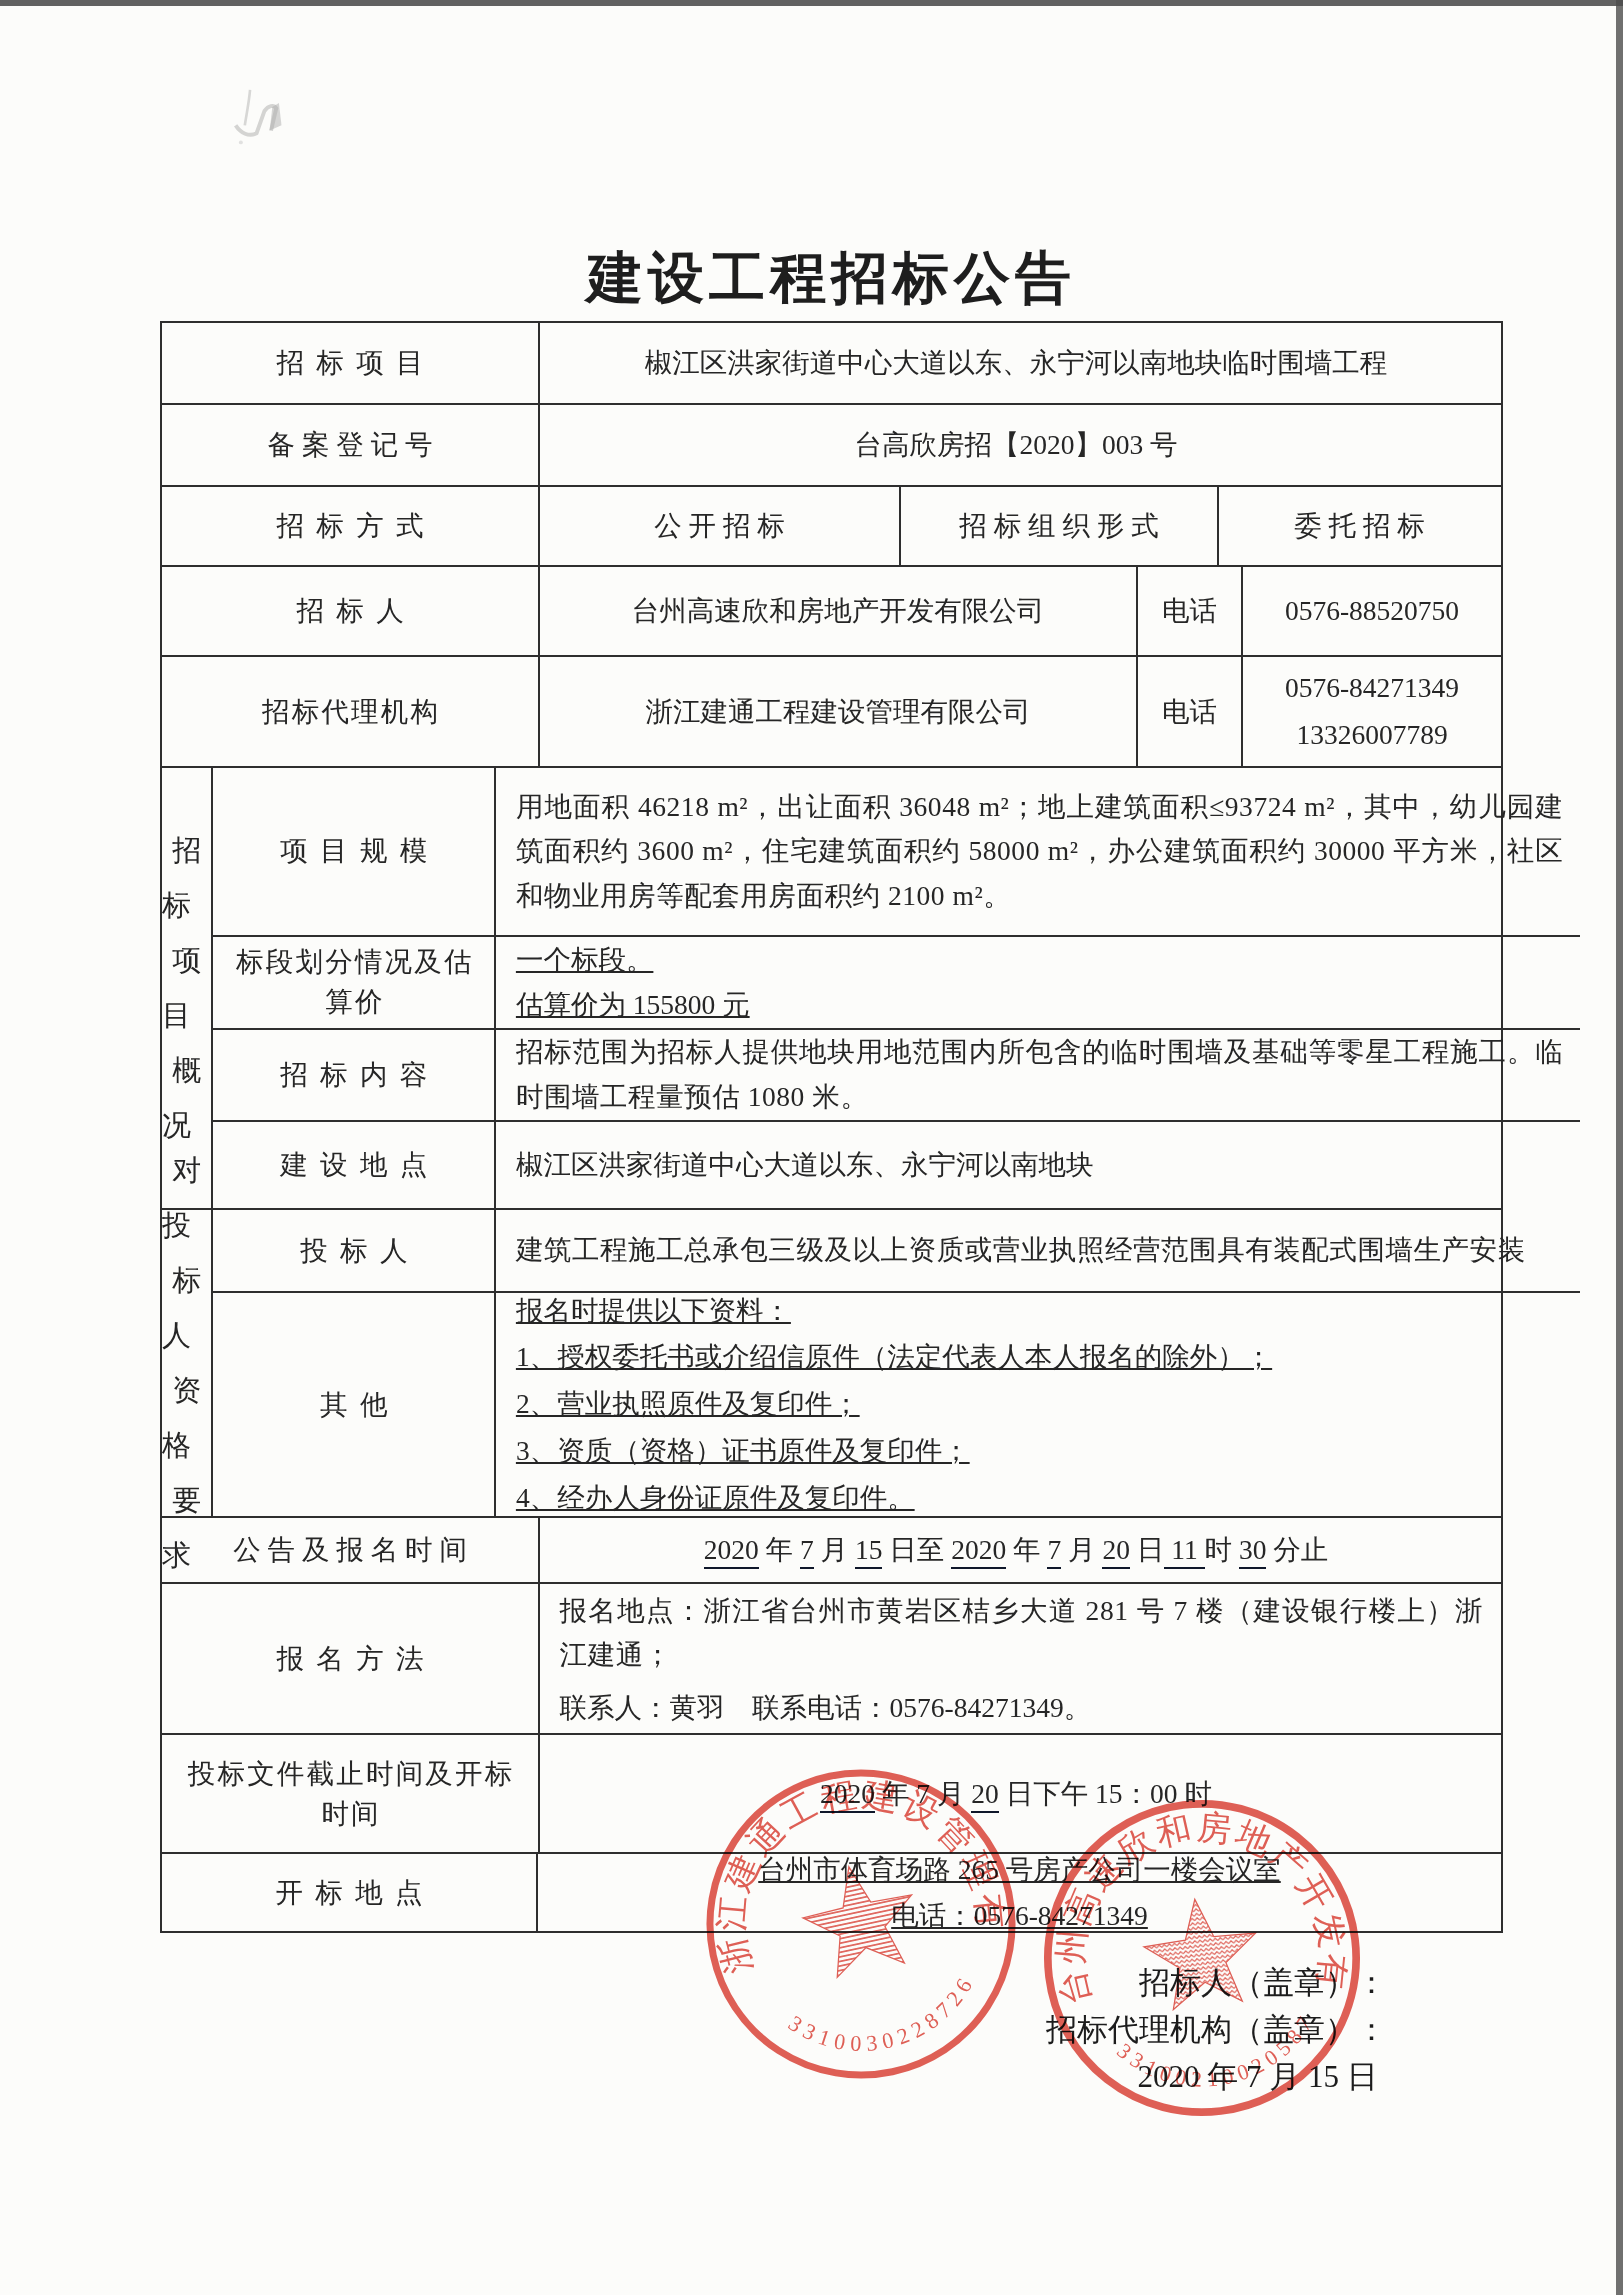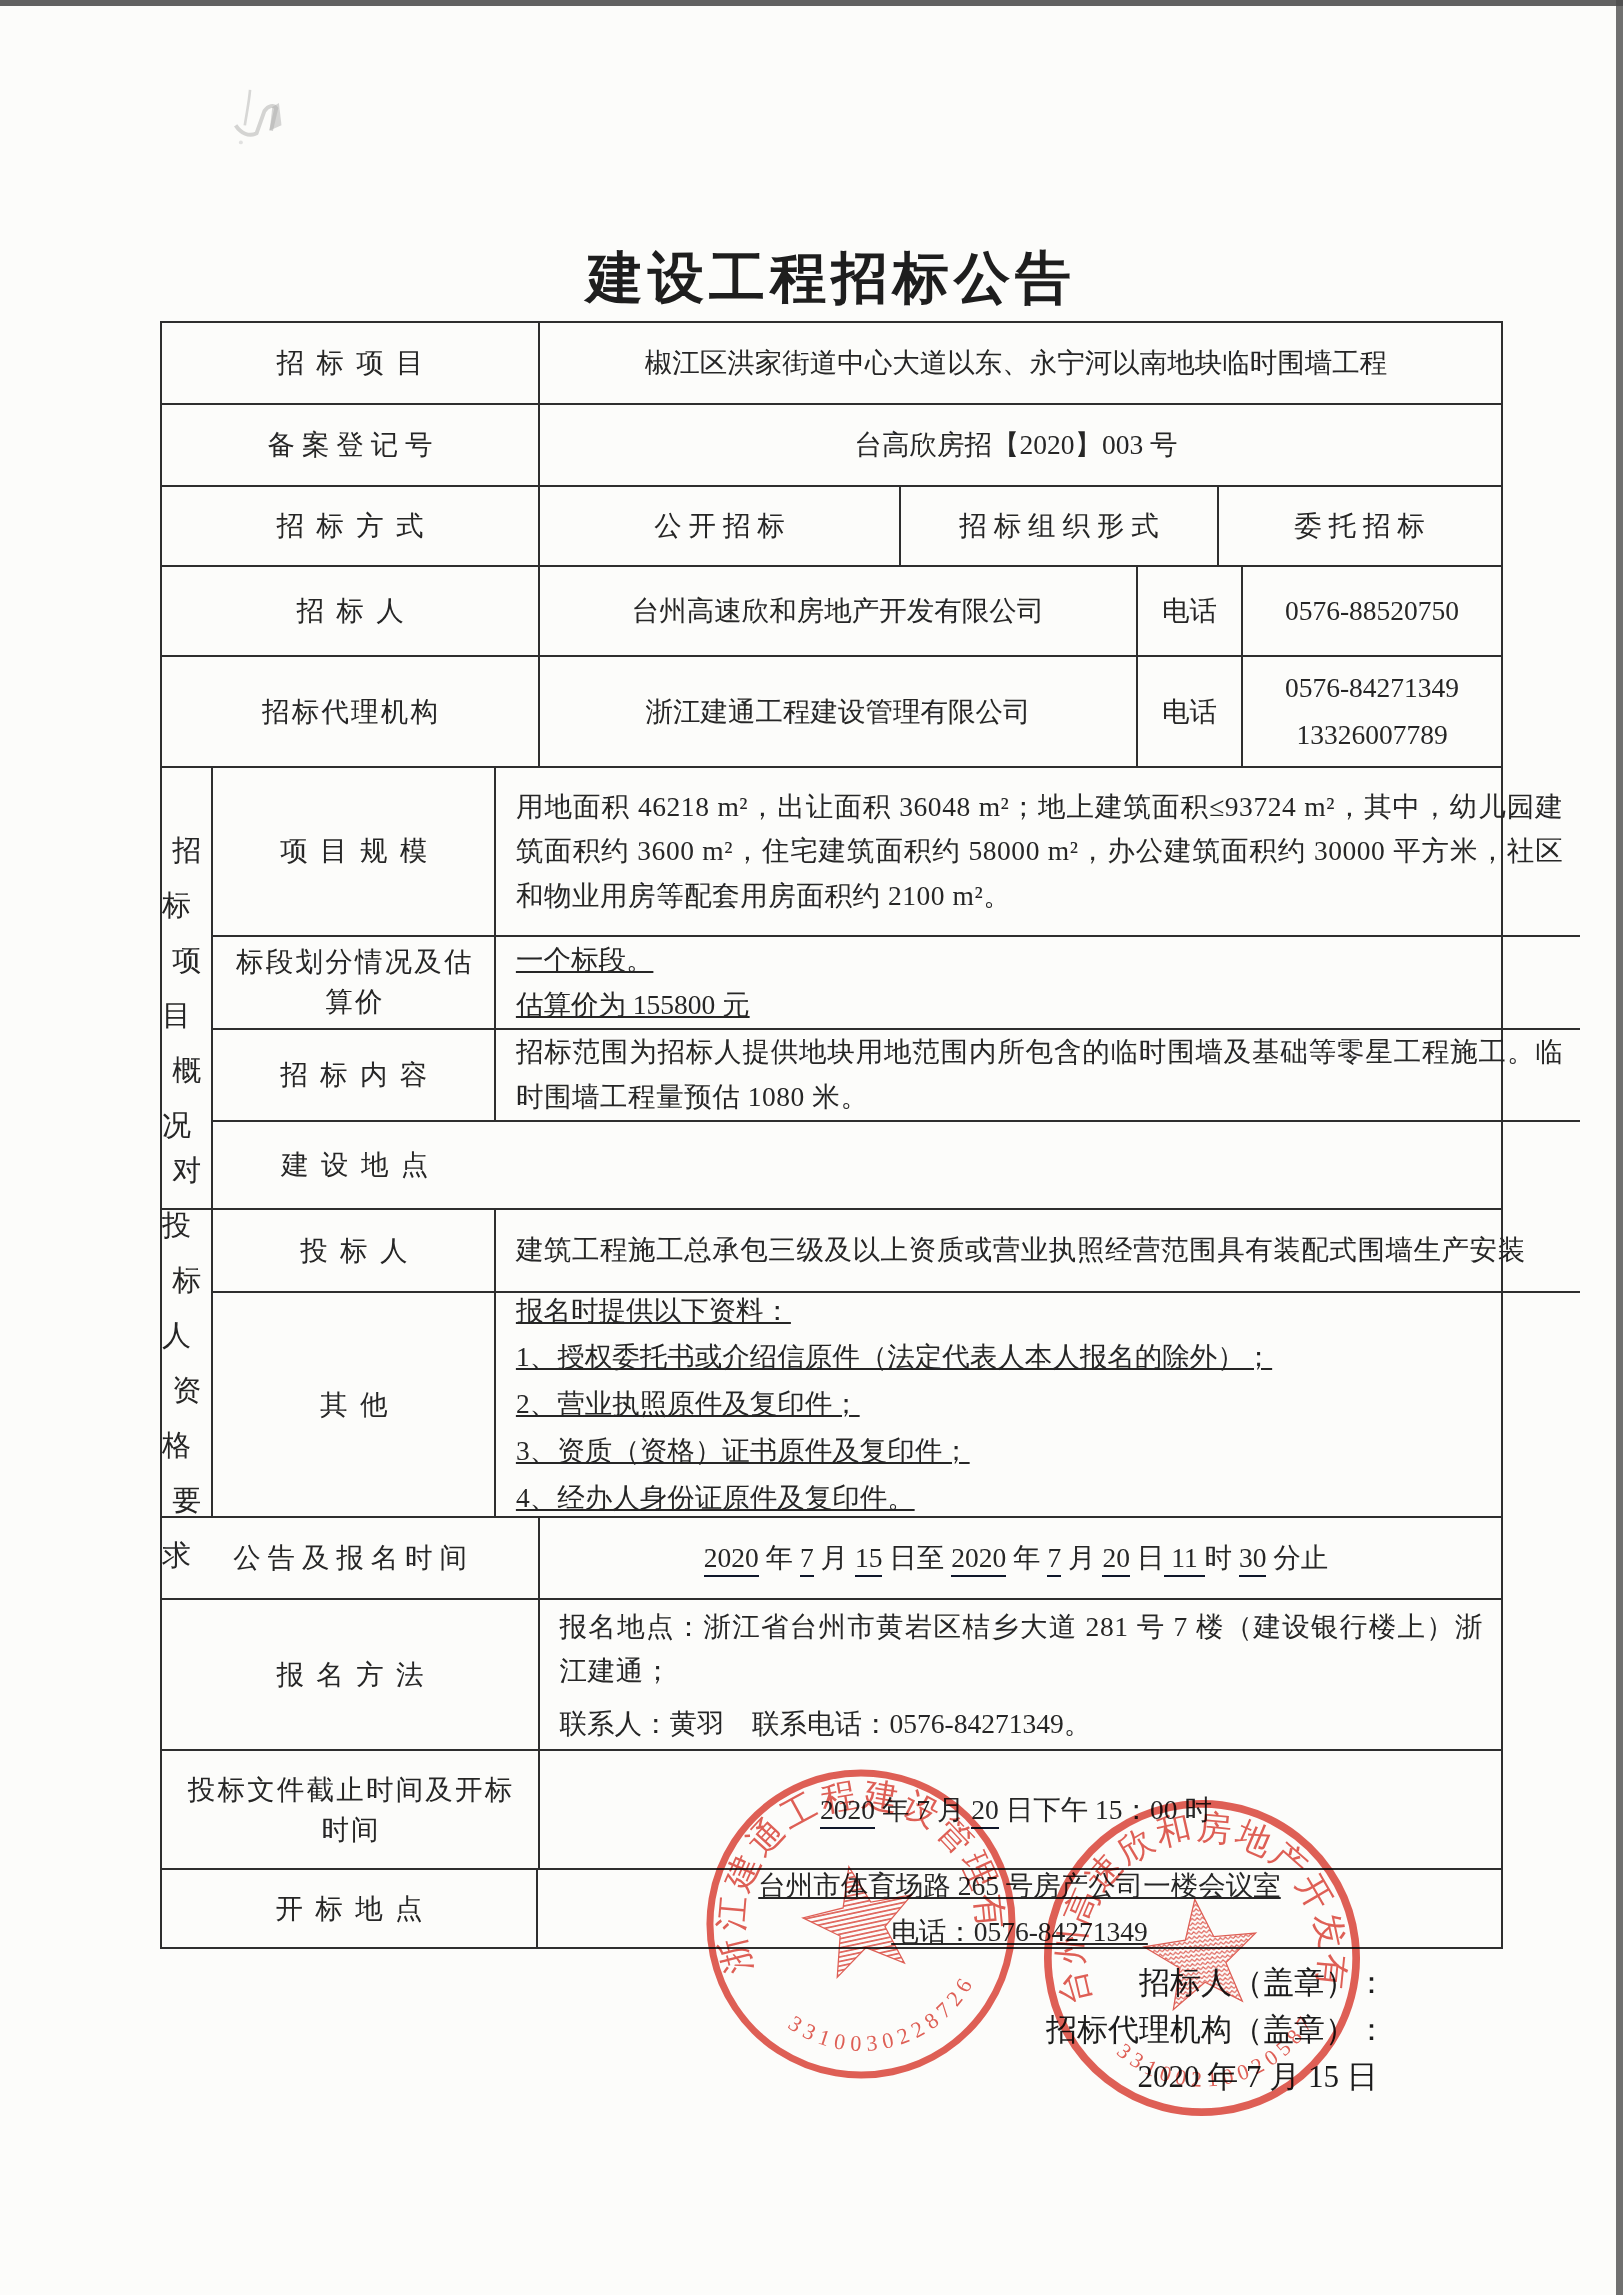--- a/index.html
+++ b/index.html
@@ -22,21 +22,21 @@
   .cell:last-child{border-right:none;}
   .lab{align-items:center;text-align:center;}
   .ls45{letter-spacing:.45em;text-indent:.45em;}
   .ls25{letter-spacing:.25em;text-indent:.25em;}
   .ls10{letter-spacing:.08em;text-indent:.08em;}
   .cnt{padding:6.5px 17px 6.5px 19.6px;}
   .ctr{align-items:center;text-align:center;padding-left:0;padding-right:8px;}
   .w-label{width:378px;}
   .w-content{width:960px;}
   .r1{height:82px;}.r2{height:82px;}.r3{height:80px;}.r4{height:90px;}.r5{height:111px;}
-  .r12{height:82px;}.r13{height:151px;}.r14{height:119px;}.r15{height:77px;}
+  .r12{height:66px;}.r13{height:151px;}.r14{height:119px;}.r15{height:77px;}
   .c3a{width:361px;}.c3b{width:318px;}.c3c{width:281px;}
   .c4a{width:598px;}.c4b{width:105px;}.c4c{width:258px;}
   .band{display:flex;box-sizing:border-box;}
   .band1{height:442px;border-bottom:2.6px solid #2e2e2e;}
   .band2{height:308px;border-bottom:2.6px solid #2e2e2e;}
   .vlab{width:95px;box-sizing:border-box;border-right:2px solid #2e2e2e;display:flex;
         flex-direction:column;justify-content:center;align-items:flex-end;font-size:29px;}
   .vlab .tline{letter-spacing:.35em;text-indent:.35em;line-height:1.9;}
   .bandrows{flex:1;display:flex;flex-direction:column;}
   .brow{display:flex;box-sizing:border-box;border-bottom:2.6px solid #2e2e2e;}
@@ -133,20 +133,21 @@
               <div class="tline">一个标段。</div>
               <div class="tline">估算价为 155800 元</div>
             </div>
         </div>
         <div class="brow r8">
           <div class="cell lab ls45 w-sub">招标内容</div>
           <div class="cell cnt w-bcnt para">招标范围为招标人提供地块用地范围内所包含的临时围墙及基础等零星工程施工。临时围墙工程量预估 1080 米。</div>
         </div>
         <div class="brow r9">
           <div class="cell lab ls45 w-sub">建设地点</div>
+          <div class="cell cnt w-bcnt">椒江区洪家街道中心大道以东、永宁河以南地块</div>
         </div>
       </div>
     </div>
 
     <div class="band band2">
       <div class="vlab">
           <div class="tline">对投</div>
           <div class="tline">标人</div>
           <div class="tline">资格</div>
           <div class="tline">要求</div>

